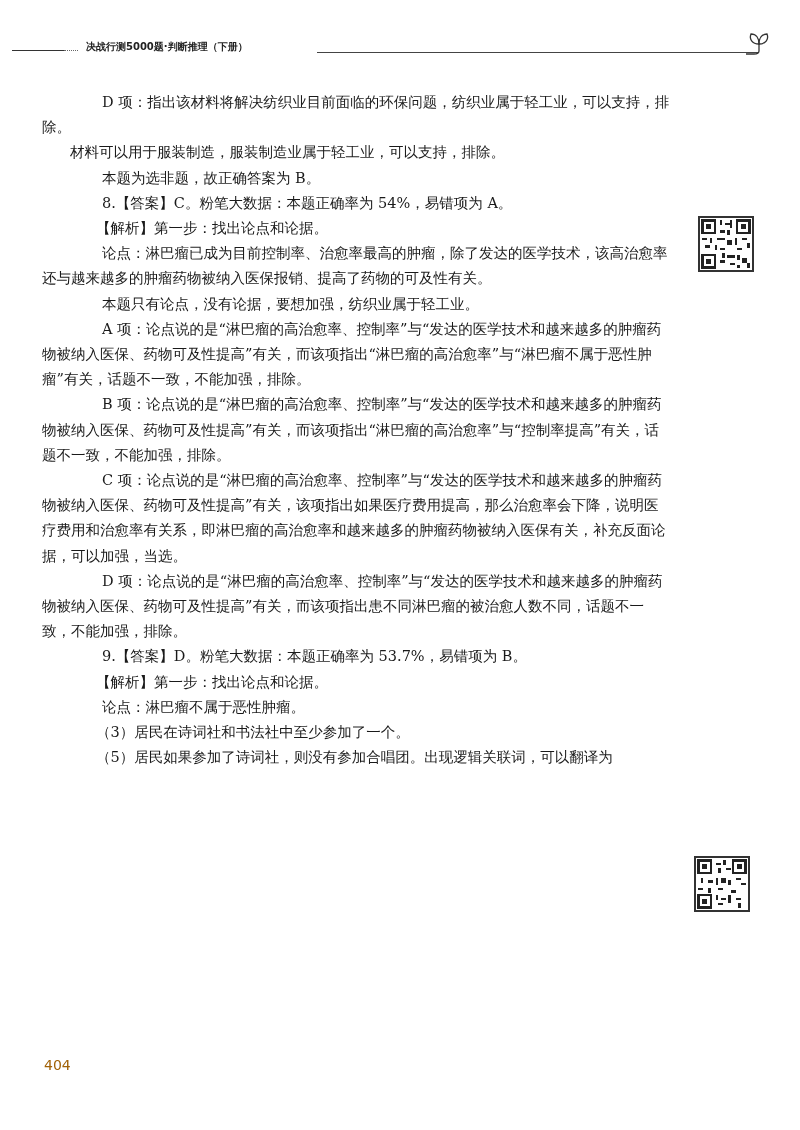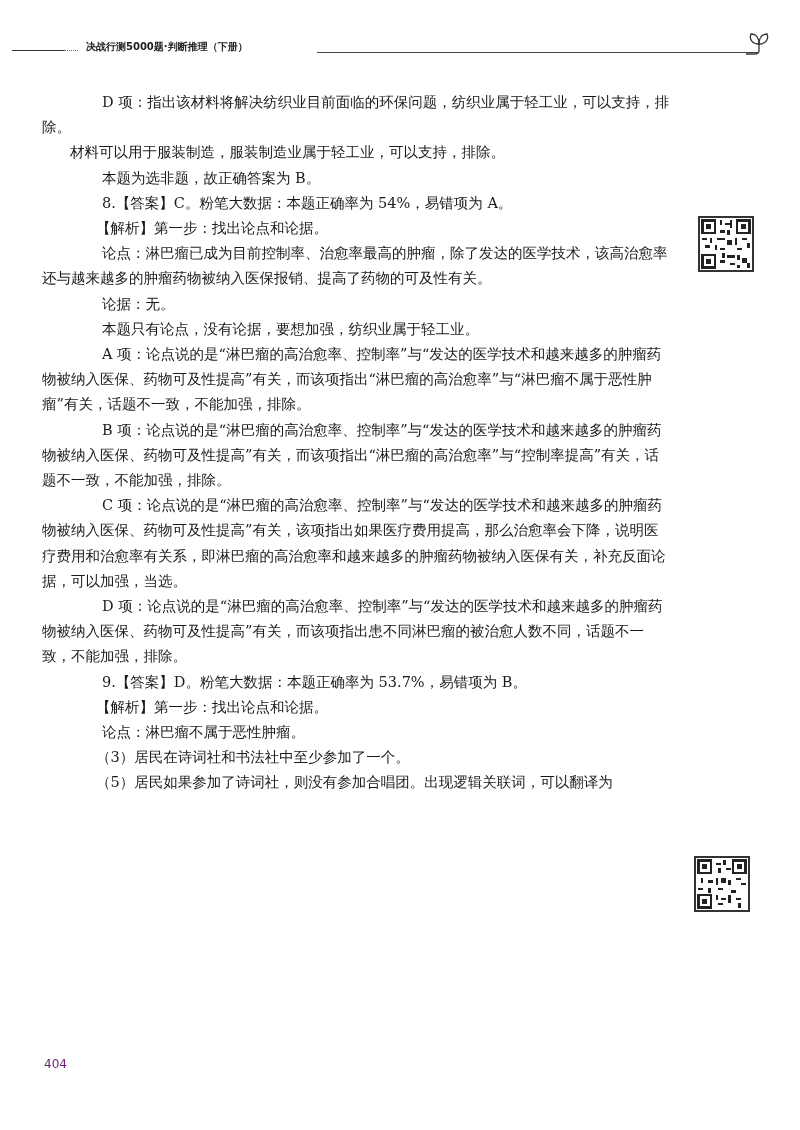--- a/index.html
+++ b/index.html
@@ -40,21 +40,21 @@
   .p.indent { text-indent: 30px; }
   .p.noindent { text-indent: 0; }
   .qr {
     position: absolute; width: 56px; height: 56px;
     border: 2px solid #333; background: #fff; box-sizing: border-box;
   }
   .qr svg { width: 100%; height: 100%; display: block; }
   .page-number {
     position: absolute; left: 44px; top: 1057px;
     font-family: "DejaVu Sans", "Liberation Sans", sans-serif;
-    font-size: 12px; color: #701a75;
+    font-size: 14px; color: #a16207;
   }
   .footer-note {
     position: absolute; left: 246px; top: 1161px;
     font-size: 15px; font-weight: bold; color: #a21caf; white-space: nowrap;
   }
   .footer-note .latin {
     font-family: "DejaVu Sans", "Liberation Sans", sans-serif; font-size: 14px;
   }
 </style>
 </head>
@@ -74,21 +74,20 @@
   </div>
 </div>
 
 <div class="body-text">
   <p class="p indent" style="margin-left:-30px; text-indent:60px">D 项：指出该材料将解决纺织业目前面临的环保问题，纺织业属于轻工业，可以支持，排除。</p>
   <p class="p noindent" style="margin-left:-2px">材料可以用于服装制造，服装制造业属于轻工业，可以支持，排除。</p>
   <p class="p indent">本题为选非题，故正确答案为 B。</p>
   <p class="p indent">8.【答案】C。粉笔大数据：本题正确率为 54%，易错项为 A。</p>
   <p class="p indent" style="text-indent:24px">【解析】第一步：找出论点和论据。</p>
   <p class="p indent" style="margin-left:-30px; text-indent:60px">论点：淋巴瘤已成为目前控制率、治愈率最高的肿瘤，除了发达的医学技术，该高治愈率还与越来越多的肿瘤药物被纳入医保报销、提高了药物的可及性有关。</p>
-  <p class="p indent">论据：无。</p>
   <p class="p indent">本题只有论点，没有论据，要想加强，纺织业属于轻工业。</p>
   <p class="p indent" style="margin-left:-30px; text-indent:60px">A 项：论点说的是“淋巴瘤的高治愈率、控制率”与“发达的医学技术和越来越多的肿瘤药物被纳入医保、药物可及性提高”有关，而该项指出“淋巴瘤的高治愈率”与“淋巴瘤不属于恶性肿瘤”有关，话题不一致，不能加强，排除。</p>
   <p class="p indent" style="margin-left:-30px; text-indent:60px">B 项：论点说的是“淋巴瘤的高治愈率、控制率”与“发达的医学技术和越来越多的肿瘤药物被纳入医保、药物可及性提高”有关，而该项指出“淋巴瘤的高治愈率”与“控制率提高”有关，话题不一致，不能加强，排除。</p>
   <p class="p indent" style="margin-left:-30px; text-indent:60px">C 项：论点说的是“淋巴瘤的高治愈率、控制率”与“发达的医学技术和越来越多的肿瘤药物被纳入医保、药物可及性提高”有关，该项指出如果医疗费用提高，那么治愈率会下降，说明医疗费用和治愈率有关系，即淋巴瘤的高治愈率和越来越多的肿瘤药物被纳入医保有关，补充反面论据，可以加强，当选。</p>
   <p class="p indent" style="margin-left:-30px; text-indent:60px">D 项：论点说的是“淋巴瘤的高治愈率、控制率”与“发达的医学技术和越来越多的肿瘤药物被纳入医保、药物可及性提高”有关，而该项指出患不同淋巴瘤的被治愈人数不同，话题不一致，不能加强，排除。</p>
   <p class="p indent">9.【答案】D。粉笔大数据：本题正确率为 53.7%，易错项为 B。</p>
   <p class="p indent" style="text-indent:24px">【解析】第一步：找出论点和论据。</p>
   <p class="p indent">论点：淋巴瘤不属于恶性肿瘤。</p>
   <p class="p indent" style="text-indent:24px">（3）居民在诗词社和书法社中至少参加了一个。</p>
   <p class="p indent" style="text-indent:24px">（5）居民如果参加了诗词社，则没有参加合唱团。出现逻辑关联词，可以翻译为</p>

